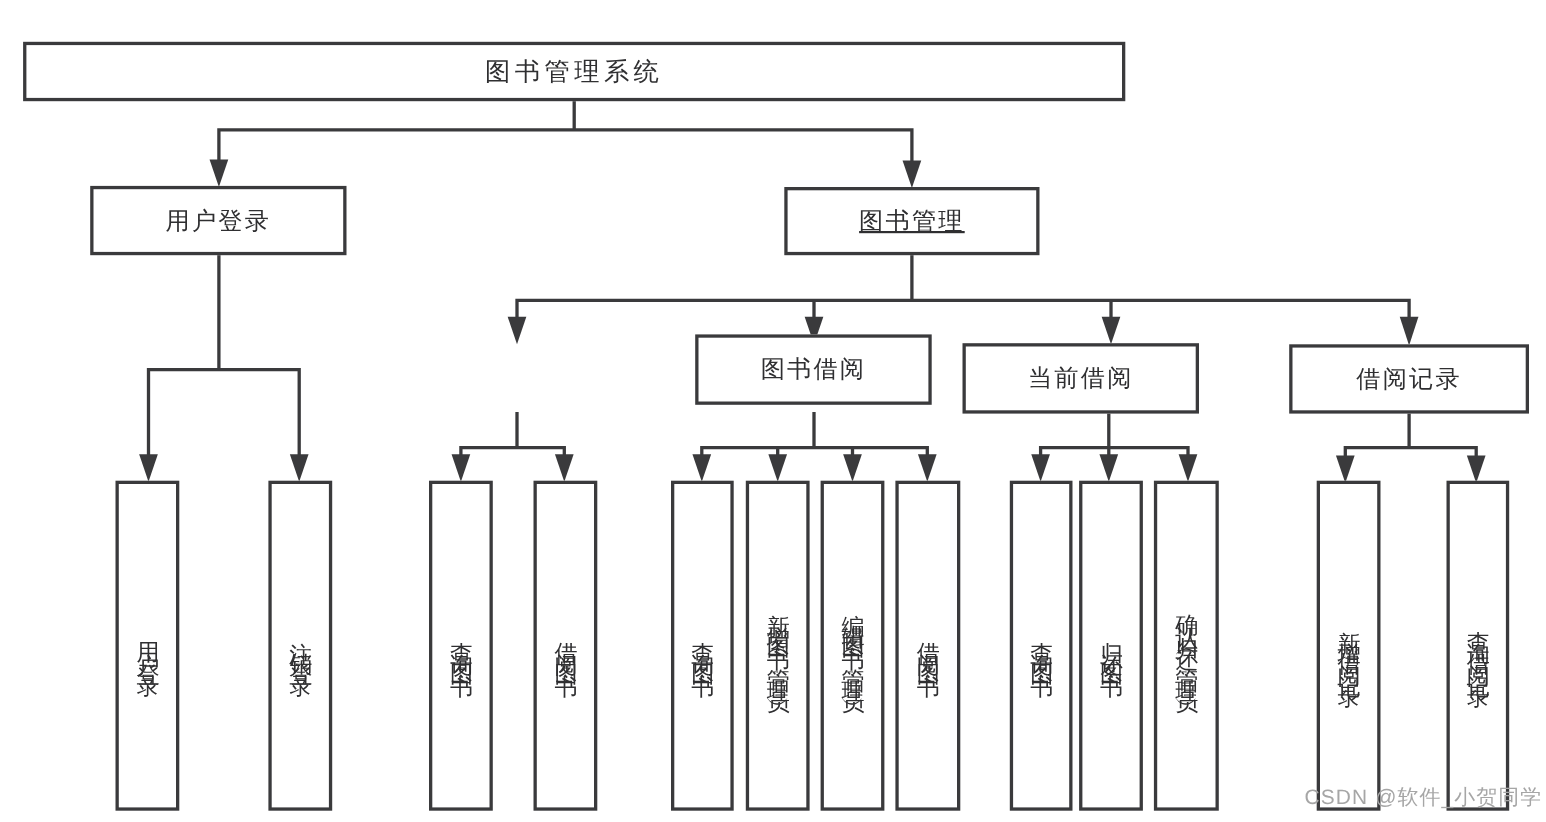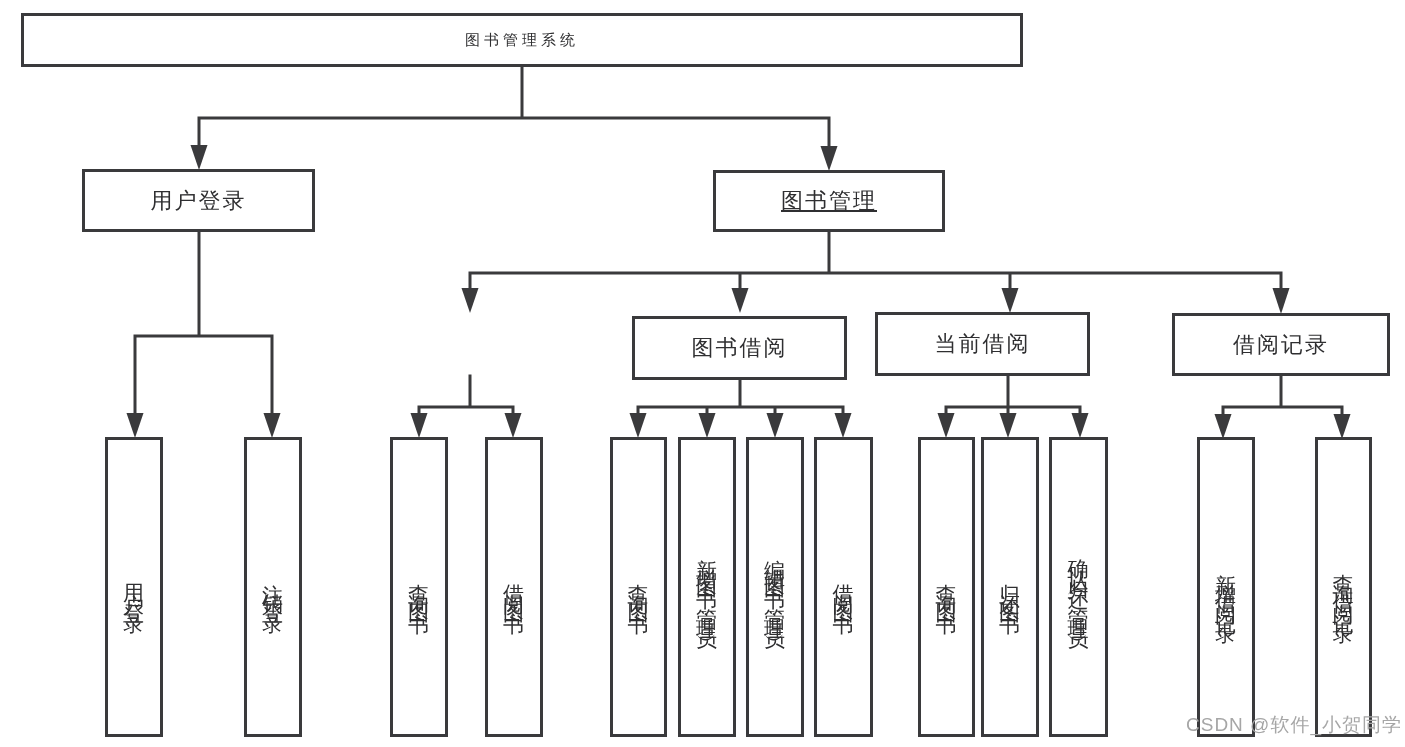--- a/index.html
+++ b/index.html
@@ -36,22 +36,23 @@
     position:absolute;
     background:#ffffff;
     border:3px solid var(--line);
     display:flex;
     align-items:center;
     justify-content:center;
     color:var(--text);
     z-index:2;
   }
   .node.root{
-    font-size:15px;
+    font-size:23px;
     letter-spacing:4px;
+    margin-top:25px;
   }
   .node.hnode{
     font-size:22px;
     letter-spacing:2px;
   }
   .node.leaf{
     font-size:21px;
   }
   .node.leaf span{
     writing-mode:vertical-rl;
@@ -115,21 +116,21 @@
       <polygon points="1214.5,414 1231.5,414 1223,439"></polygon>
       <polygon points="1333.5,414 1350.5,414 1342,439"></polygon>
     </g>
   </svg>
 
   <div class="node root" style="left:21px;top:13px;width:1002px;height:54px;">图书管理系统</div>
 
   <div class="node hnode" style="left:82px;top:169px;width:233px;height:63px;">用户登录</div>
   <div class="node hnode" style="left:713px;top:170px;width:232px;height:62px;text-decoration:underline;">图书管理</div>
 
-  <div class="node hnode" style="left:632px;top:316px;width:215px;height:64px;">图书借阅</div>
+  <div class="node hnode" style="left:632px;top:304px;width:215px;height:64px;">图书借阅</div>
   <div class="node hnode" style="left:875px;top:312px;width:215px;height:64px;">当前借阅</div>
   <div class="node hnode" style="left:1172px;top:313px;width:218px;height:63px;">借阅记录</div>
 
   <div class="node leaf" style="left:105px;top:437px;width:58px;height:300px;">
     <span>用户登录</span>
   </div>
   <div class="node leaf" style="left:244px;top:437px;width:58px;height:300px;">
     <span>注销登录</span>
   </div>
 

